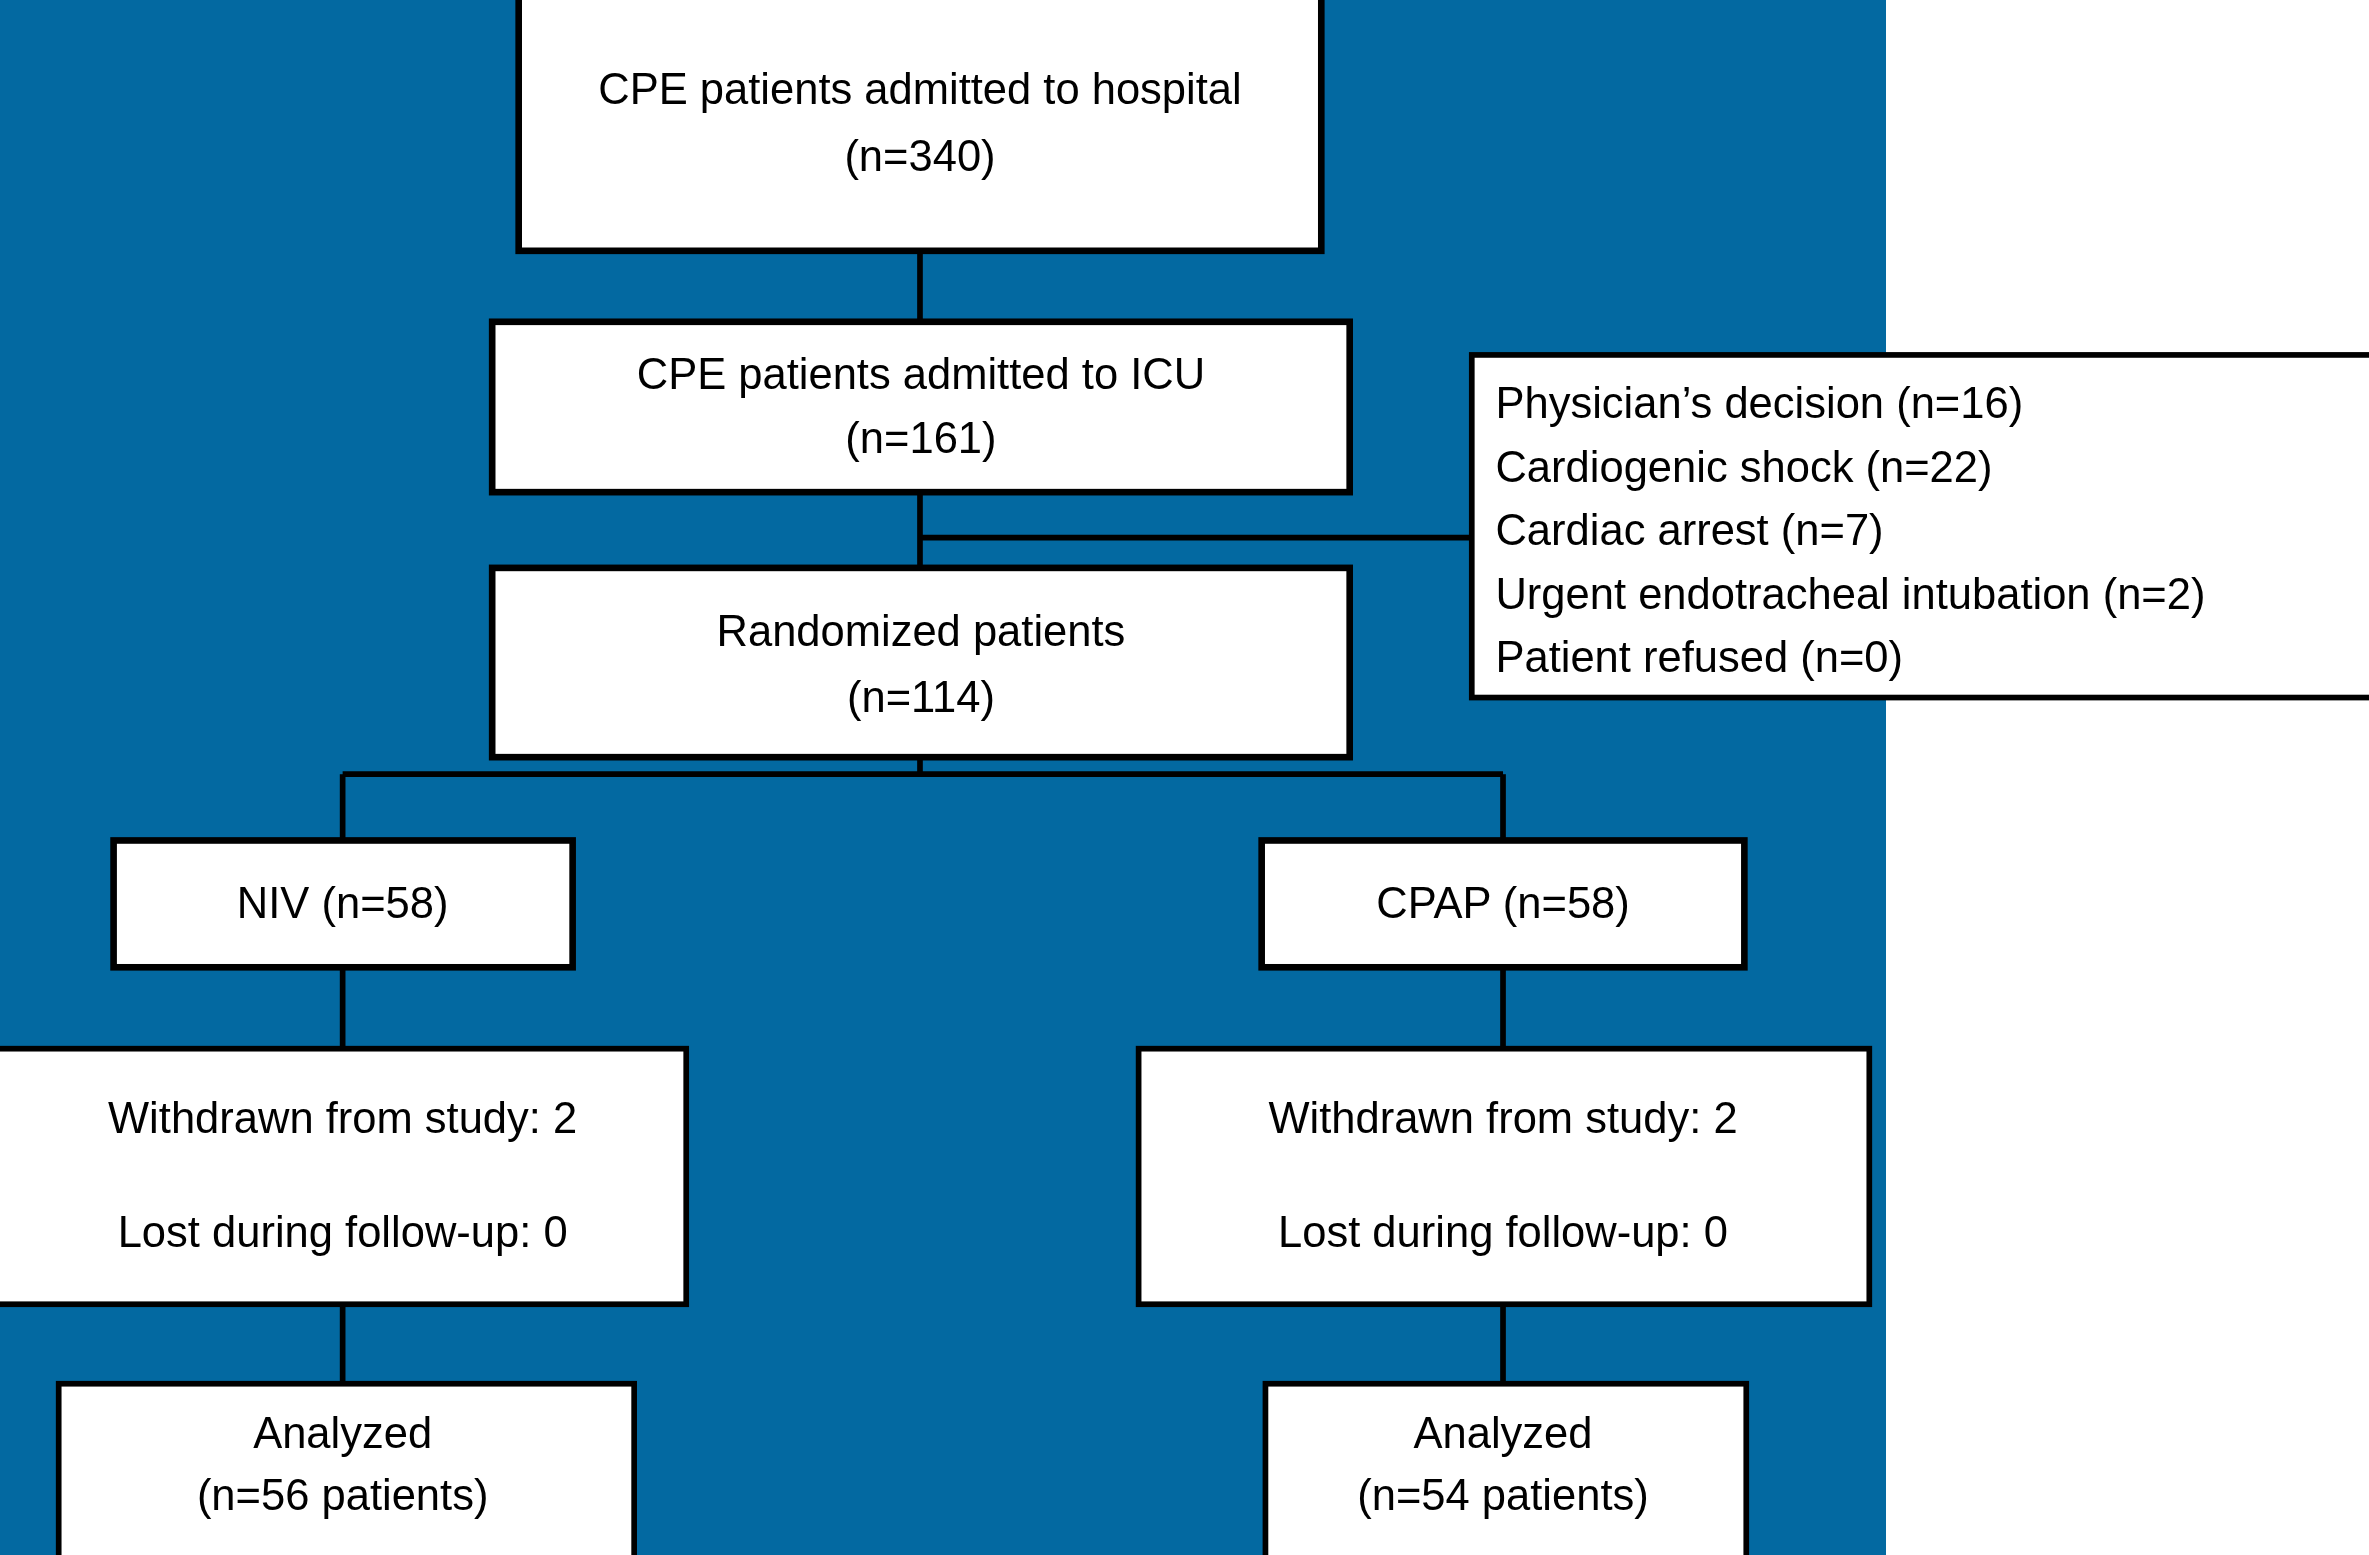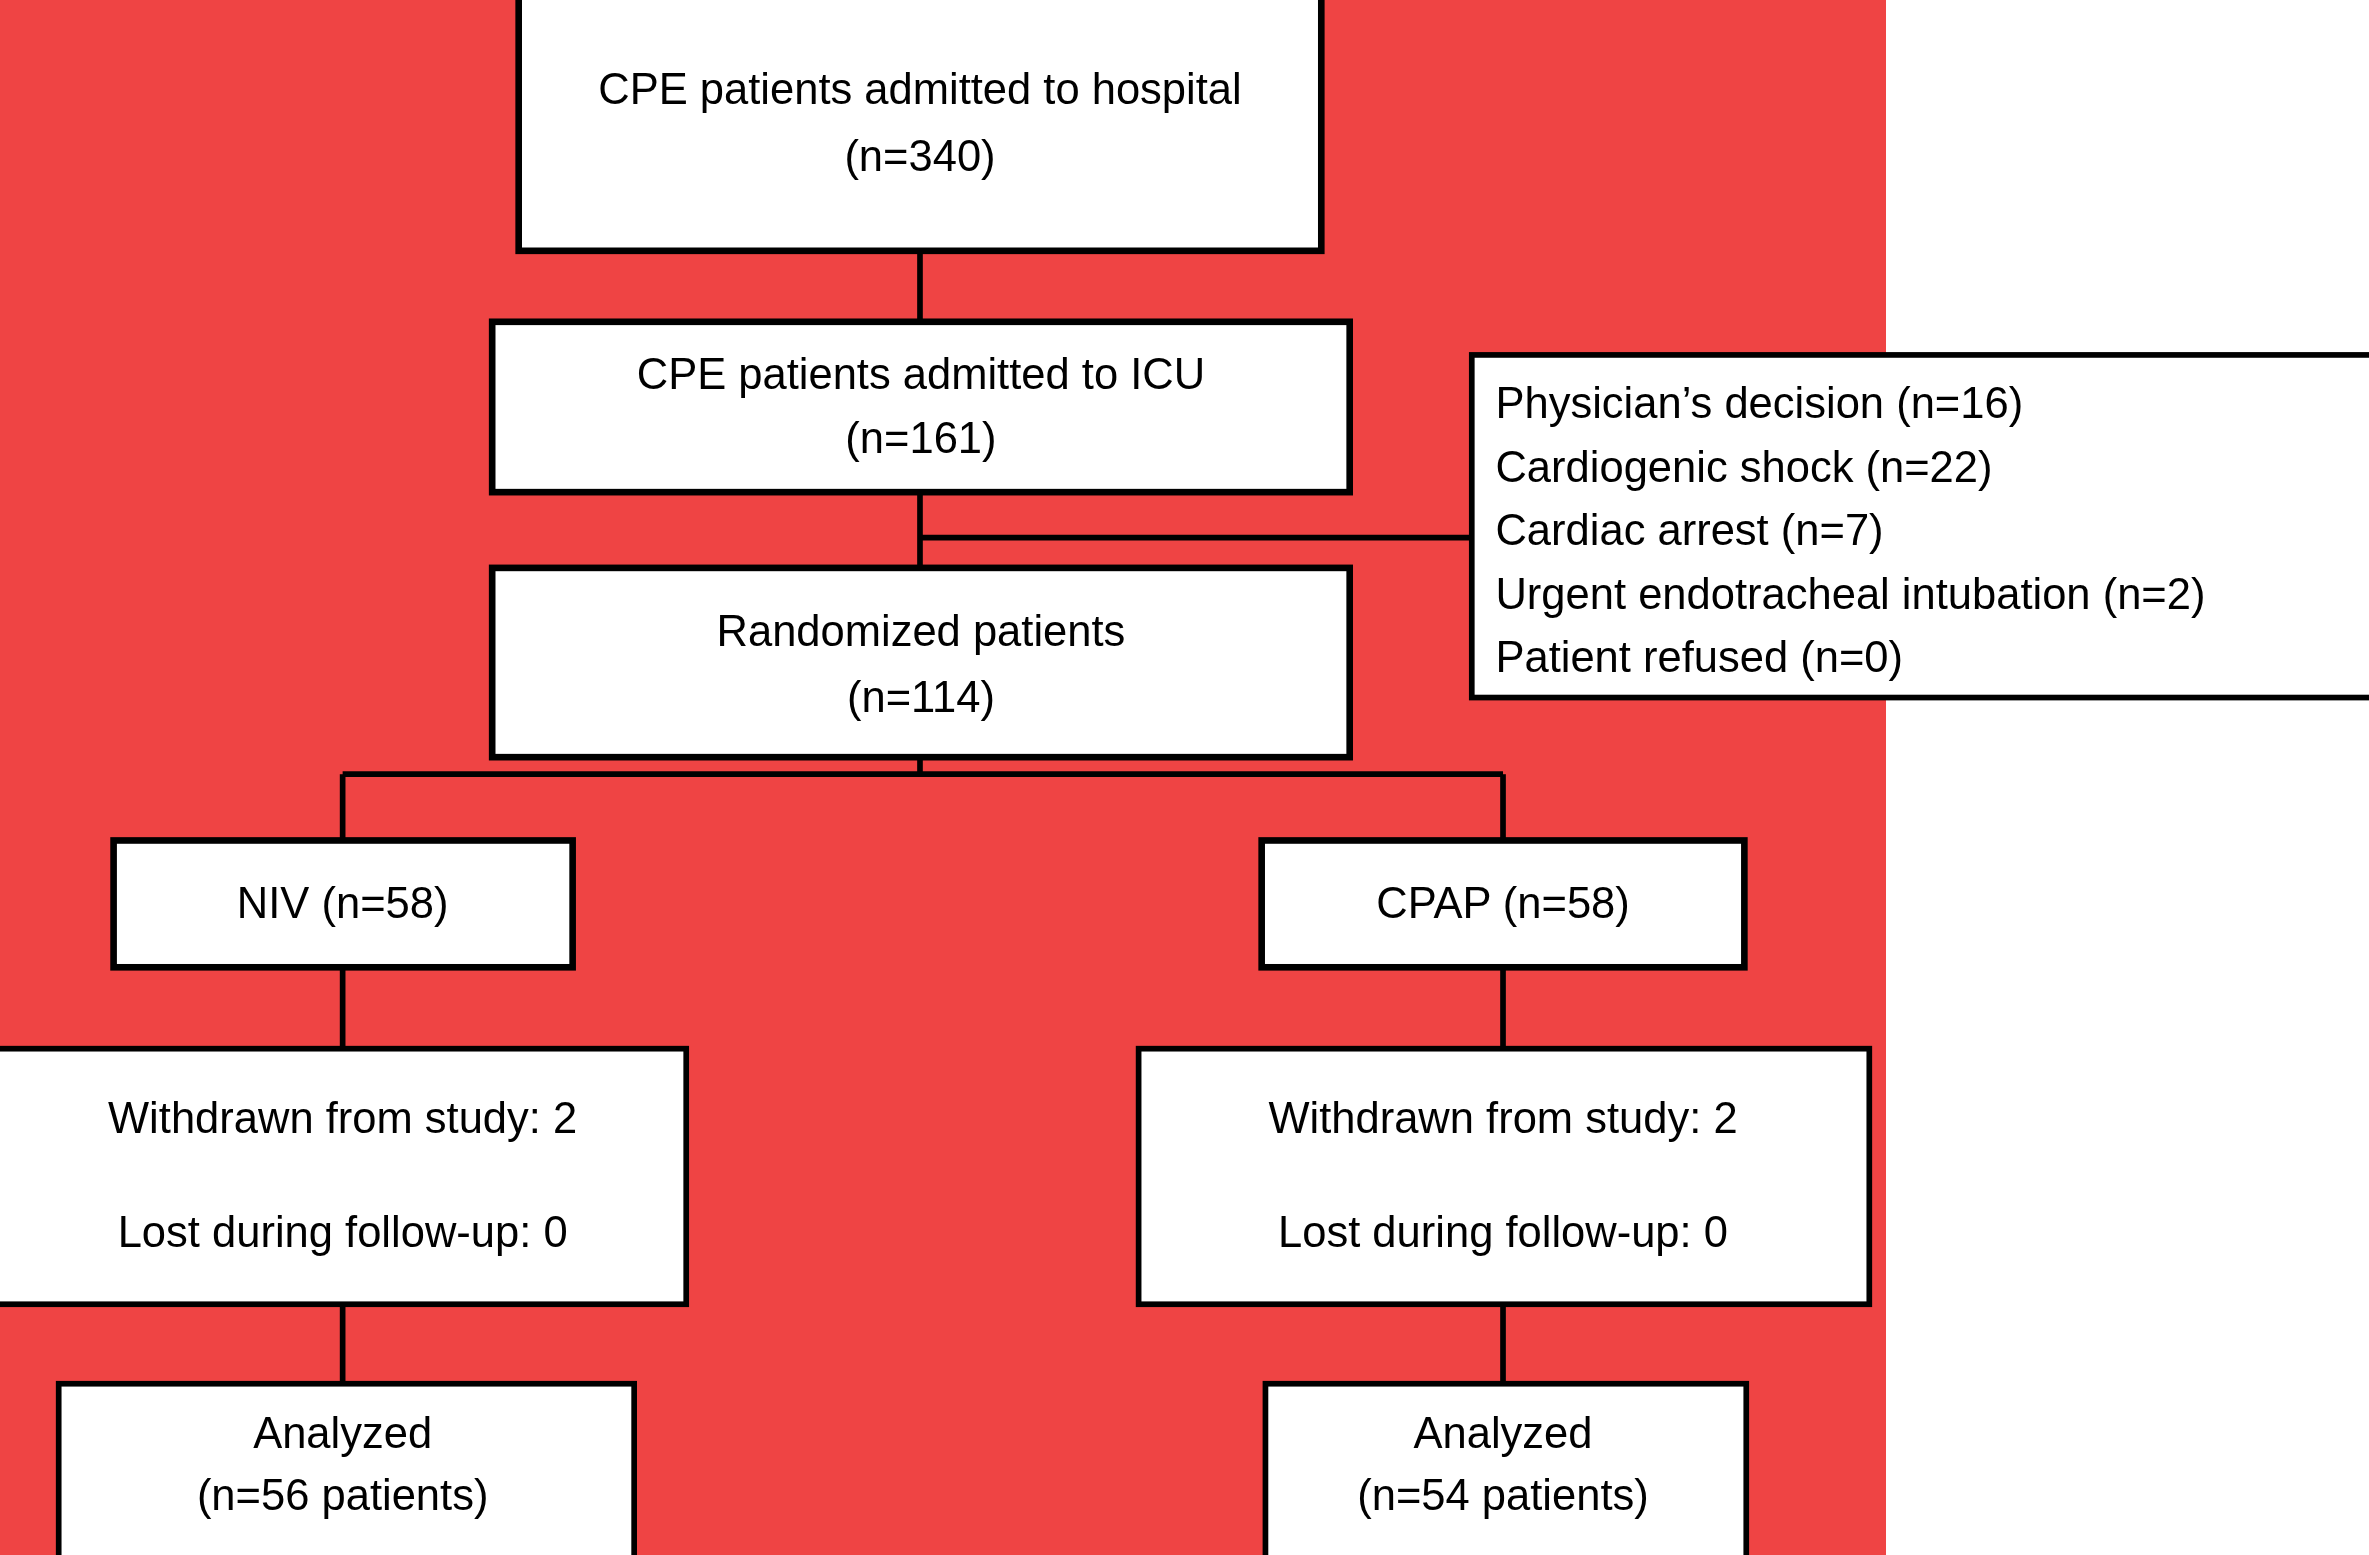--- a/index.html
+++ b/index.html
@@ -11,21 +11,21 @@
   body {
     width: 2370px;
     height: 1556px;
     overflow: hidden;
     font-family: "Liberation Sans", sans-serif;
   }
   #flow-root {
     position: relative;
     width: 1886px;
     height: 1556px;
-    background: #ef4444;
+    background: #0369a1;
   }
   svg#flow-svg {
     position: absolute;
     top: 0;
     left: 0;
     width: 2370px;
     height: 1556px;
     display: block;
   }
   .node-box {

